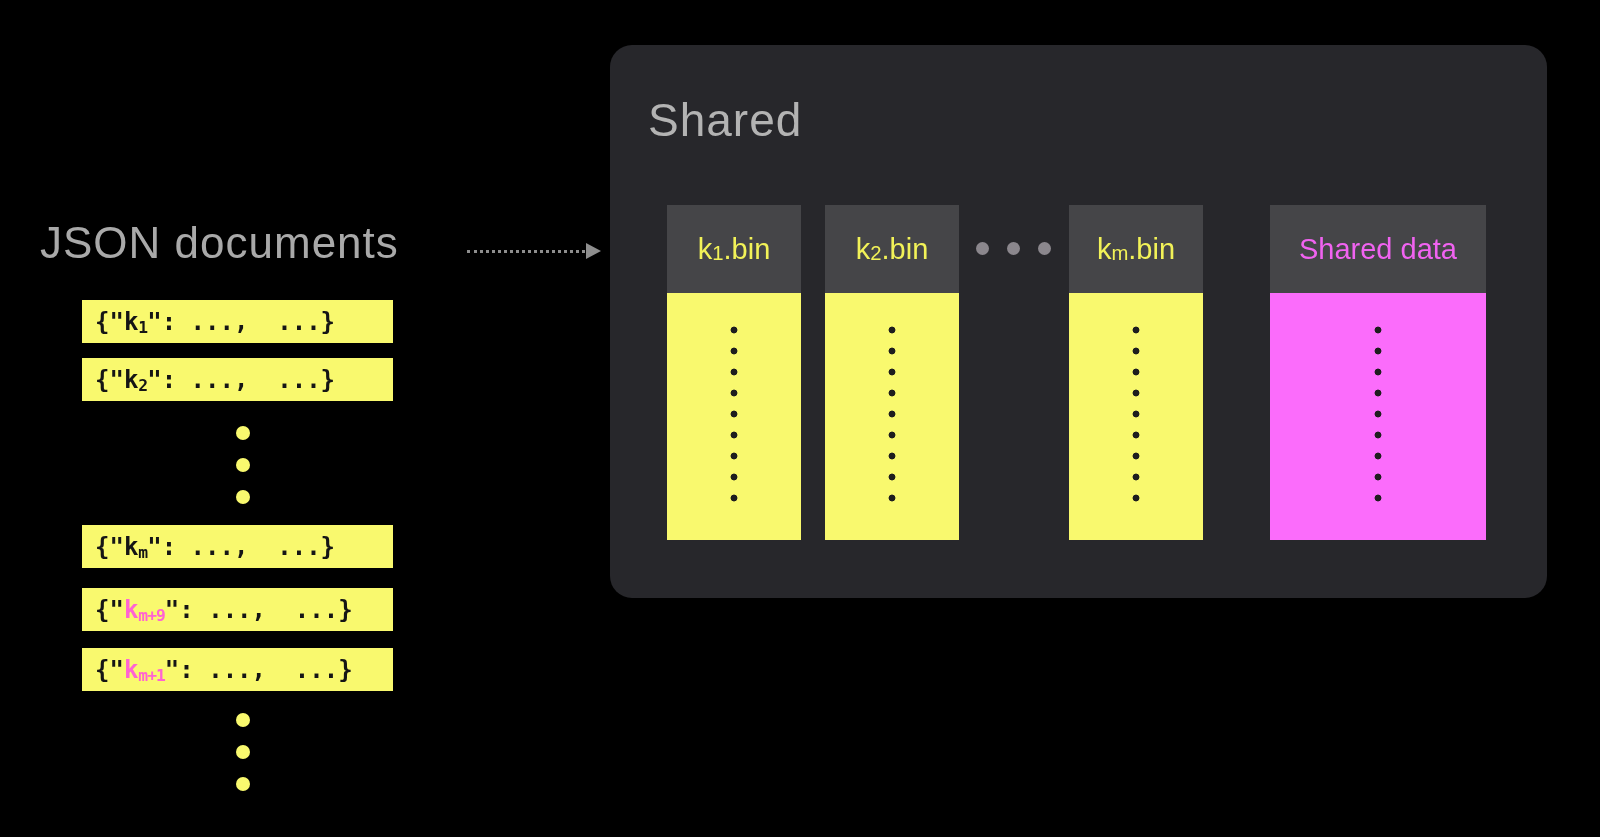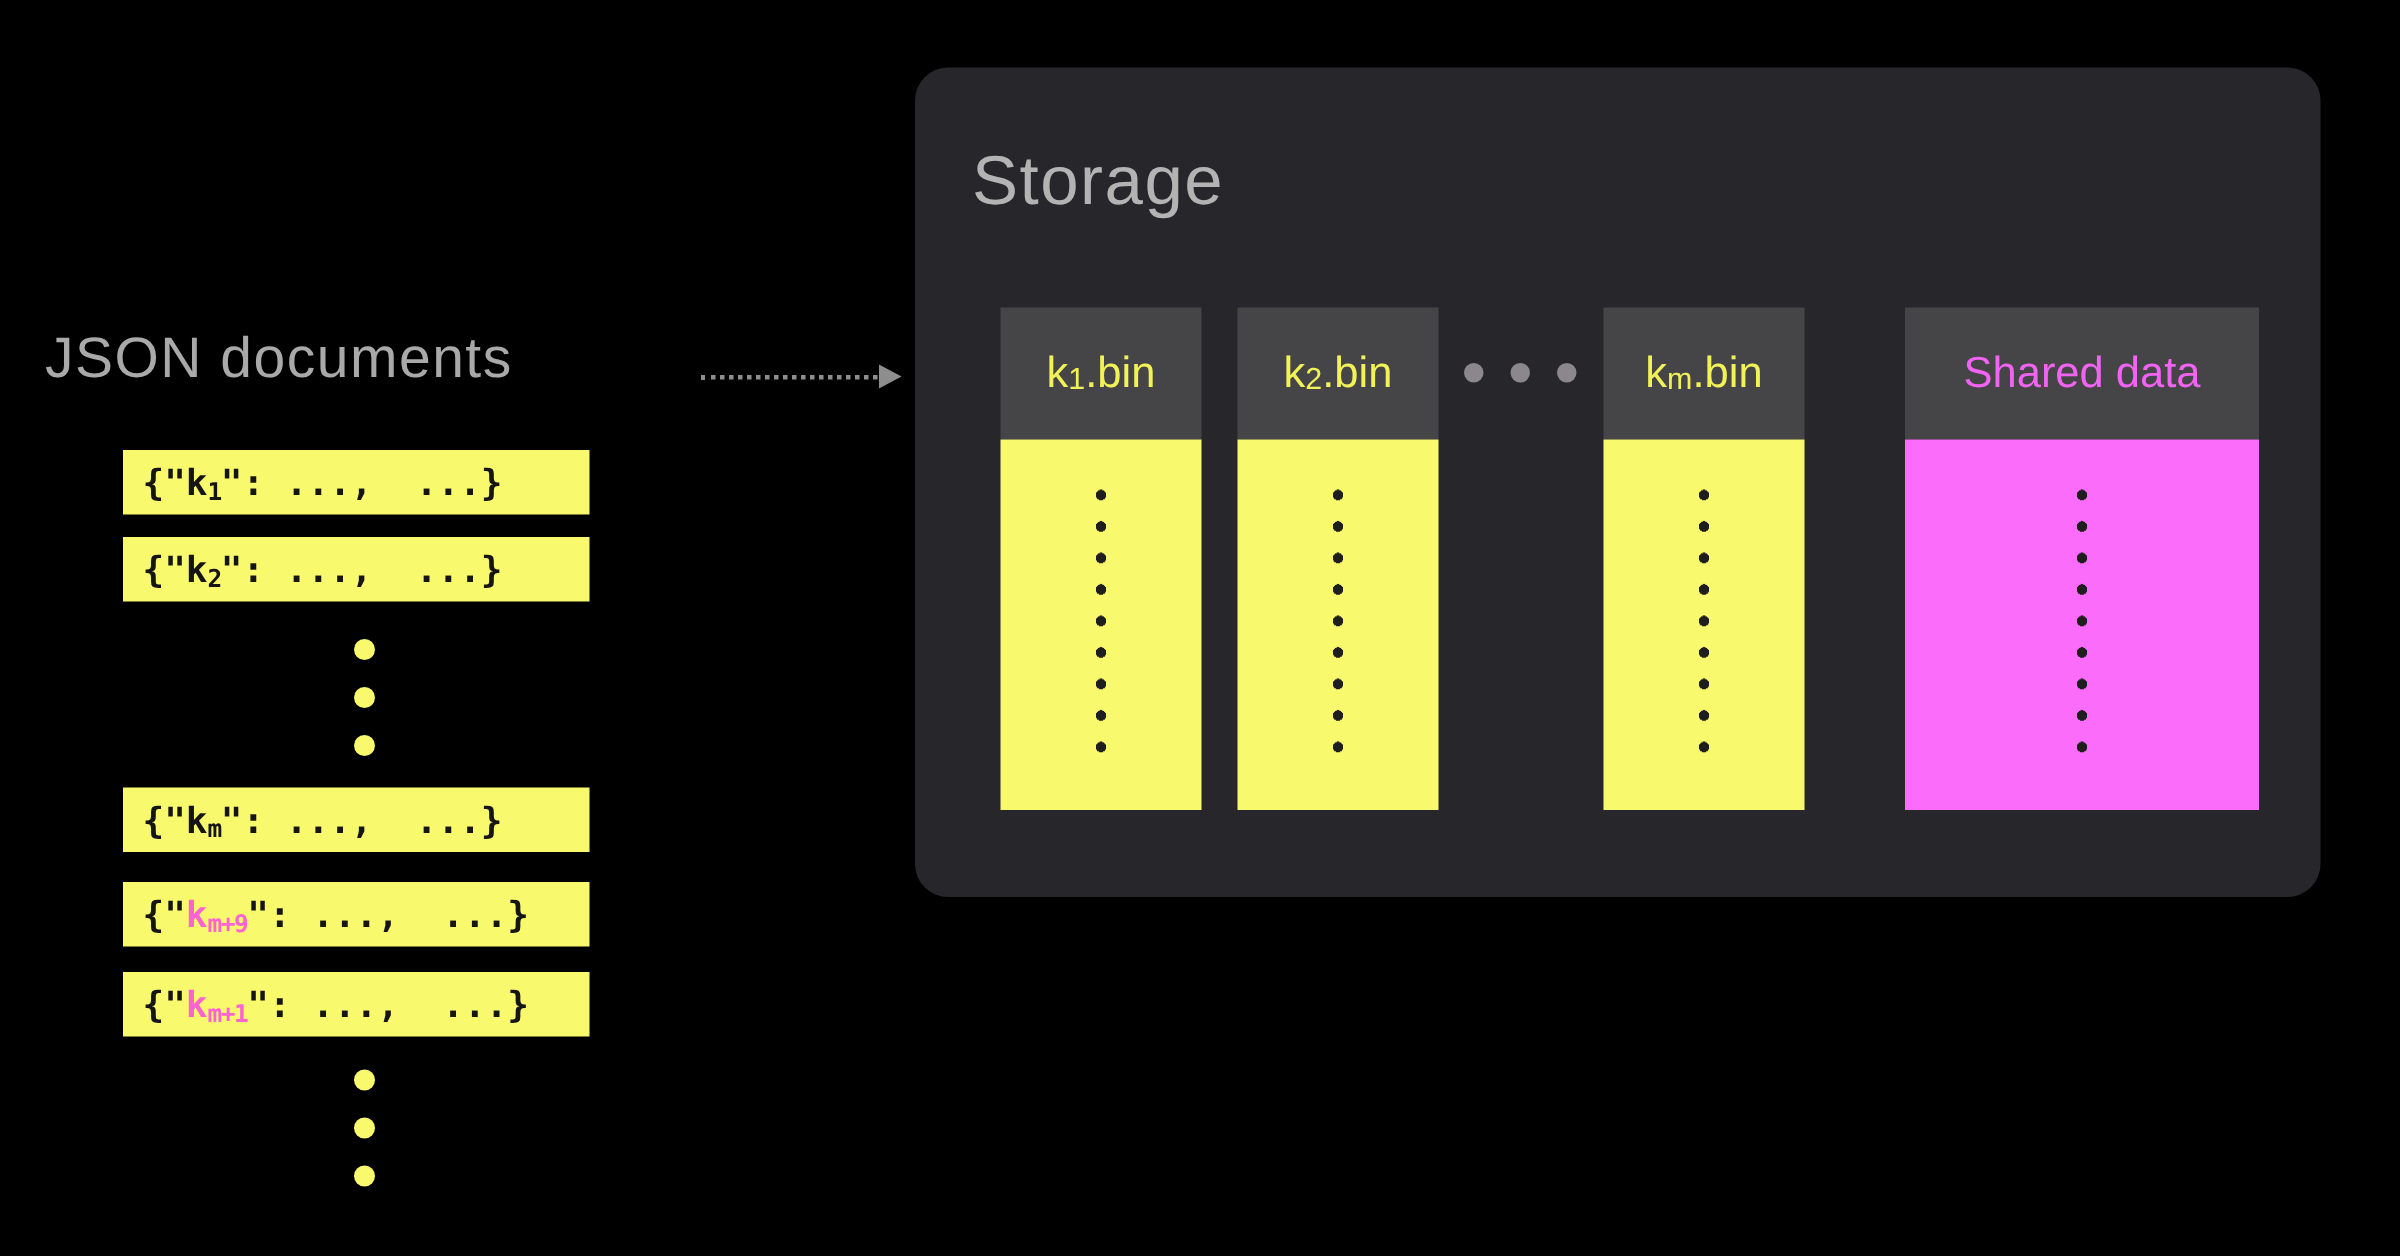--- a/index.html
+++ b/index.html
@@ -4,22 +4,22 @@
 <style>
   html,body { margin:0; padding:0; background:#000; }
   .stage {
     position:relative; width:1600px; height:837px;
     background:#000000; overflow:hidden;
     font-family:"Liberation Sans","DejaVu Sans",sans-serif;
   }
 
   
   .left-title {
-    position:absolute; left:30px; top:218px;
-    font-size:38px; font-weight:400; color:#a9a9a9; letter-spacing:1px;
+    position:absolute; left:40px; top:218px;
+    font-size:44px; font-weight:400; color:#a9a9a9; letter-spacing:1px;
   }
 
   .doc-bar {
     position:absolute; left:82px; width:311px; height:43px;
     background:#f9f96e;
     display:flex; align-items:center;
     box-sizing:border-box; padding-left:13px;
   }
   .doc-bar .mono {
     font-family:"DejaVu Sans Mono","Liberation Mono",monospace;
@@ -51,21 +51,21 @@
   }
 
   .column { position:absolute; top:160px; width:134px; }
   .col-header {
     height:88px; background:#454548;
     display:flex; align-items:center; justify-content:center;
     font-size:29px; color:#f2f258;
   }
   .col-header .sub { font-size:0.7em; position:relative; top:0.2em; }
   .col-body { height:247px; background:#f9f96e; position:relative; }
-  .column.shared { width:236px; }
+  .column.shared { width:216px; }
   .column.shared .col-header { color:#f163f1; }
   .column.shared .col-body { background:#fb6cfb; }
 
   .vdots {
     position:absolute; left:50%; top:30px; transform:translateX(-50%);
     width:8px; height:189px;
     background-image:radial-gradient(circle 3.5px at 4px 7px, #1e1e1e 3.4px, transparent 3.6px);
     background-size:8px 21px; background-repeat:repeat-y;
   }
 
@@ -110,21 +110,21 @@
     <div class="dot"></div>
     <div class="dot"></div>
   </div>
 
   <div class="arrow">
     <div class="arrow-line"></div>
     <div class="arrow-head"></div>
   </div>
 
   <div class="storage-panel">
-    <div class="storage-title">Storage</div>
+    <div class="storage-title">Shared</div>
 
     <div class="column" style="left:57px">
       <div class="col-header">
           <span>k</span>
           <span class="sub">1</span>
           <span>.bin</span>
         </div>
       <div class="col-body">
         <div class="vdots"></div>
       </div>

